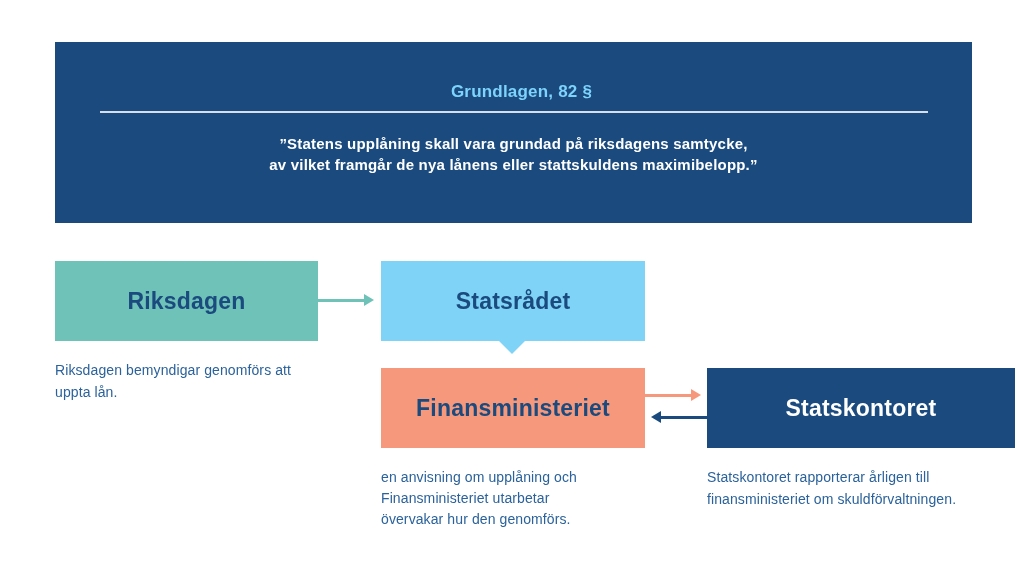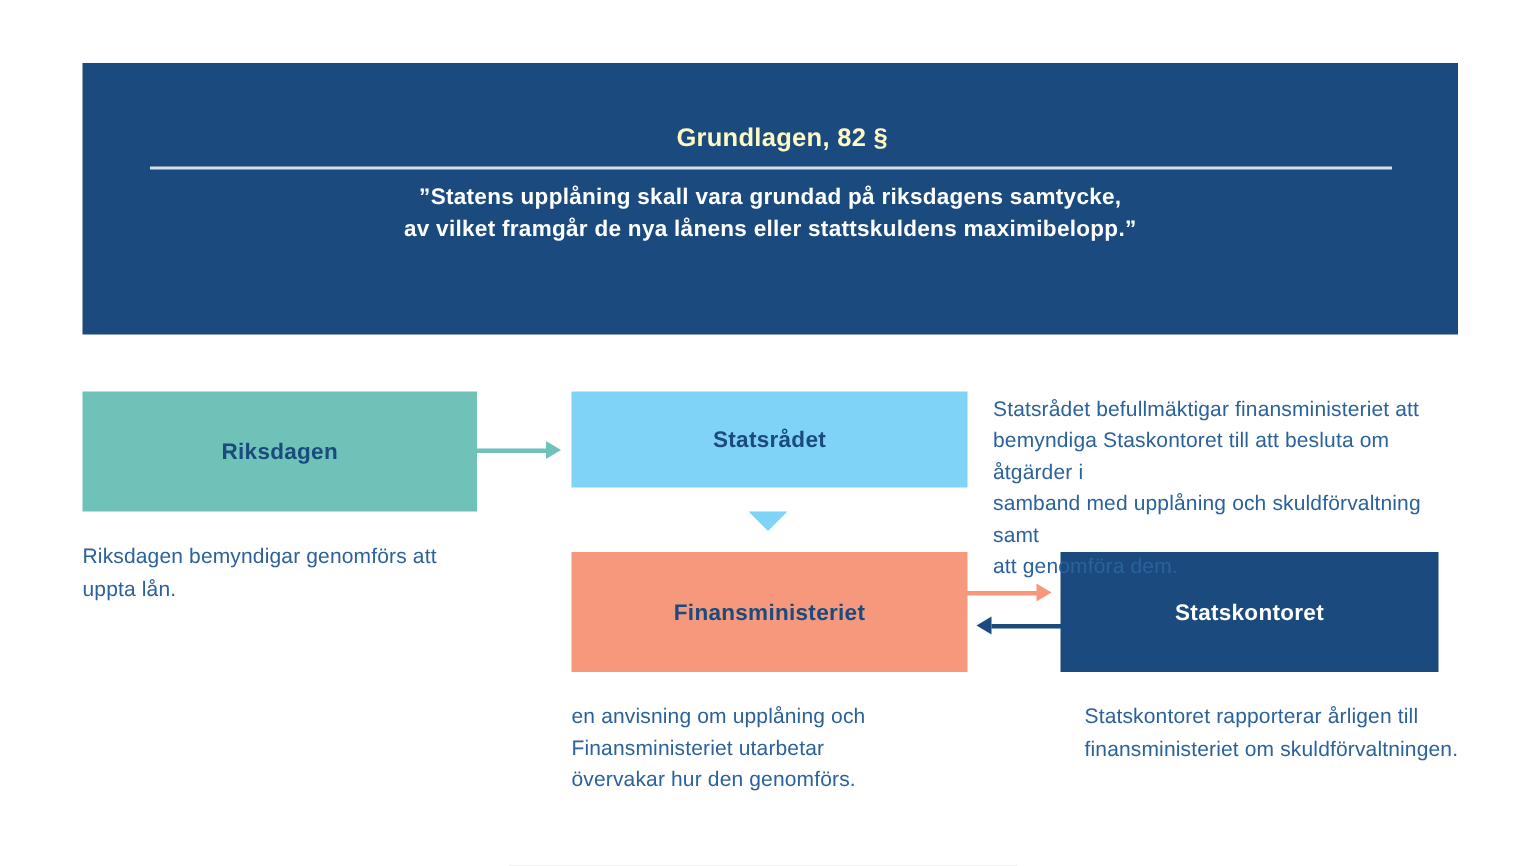--- a/index.html
+++ b/index.html
@@ -16,38 +16,38 @@
     position:relative;width:1024px;height:577px;background:var(--background);
     font-family:"Liberation Sans", sans-serif;overflow:hidden;
   }
   
   .banner{
     position:absolute;left:55px;top:42px;width:917px;height:181px;
     background:var(--navy);display:flex;flex-direction:column;align-items:center;
     box-sizing:border-box;padding-top:40px;
   }
   .banner-title{
-    color:#fef9c3;font-size:17px;font-weight:bold;line-height:20px;letter-spacing:.2px;margin-left:16px;
+    color:#7dd3fc;font-size:17px;font-weight:bold;line-height:20px;letter-spacing:.2px;margin-left:16px;
   }
   .banner-divider{
     width:828px;height:2px;background:var(--banner_divider);margin-top:9px;border:0;
   }
   .banner-quote{
-    margin-top:8px;text-align:center;color:#fff;font-size:15px;font-weight:bold;
+    margin-top:20px;text-align:center;color:#fff;font-size:15px;font-weight:bold;
     line-height:21px;letter-spacing:.2px;
   }
   
   .node{
     position:absolute;display:flex;align-items:center;justify-content:center;
-    font-weight:bold;font-size:15px;letter-spacing:.2px;
+    font-weight:bold;font-size:23px;letter-spacing:.2px;
   }
   .node-riksdagen{left:55px;top:261px;width:263px;height:80px;background:var(--teal);color:var(--navy);}
-  .node-statsradet{left:381px;top:261px;width:264px;height:64px;background:var(--light_blue);color:var(--navy);}
+  .node-statsradet{left:381px;top:261px;width:264px;height:80px;background:var(--light_blue);color:var(--navy);}
   .node-finansministeriet{left:381px;top:368px;width:264px;height:80px;background:var(--salmon);color:var(--navy);}
-  .node-statskontoret{left:707px;top:368px;width:252px;height:80px;background:var(--navy);color:#fff;}
+  .node-statskontoret{left:707px;top:368px;width:308px;height:80px;background:var(--navy);color:#fff;}
   .bubble-tail{
     position:absolute;left:499px;top:341px;width:0;height:0;
     border-left:13px solid transparent;border-right:13px solid transparent;
     border-top:13px solid var(--light_blue);
   }
   
   .arrow-line{position:absolute;height:3px;}
   .arrow-head{position:absolute;width:0;height:0;}
   .a1-line{left:318px;top:299px;width:47px;background:var(--teal);}
   .a1-head{left:364px;top:294px;border-top:6.5px solid transparent;border-bottom:6.5px solid transparent;border-left:10px solid var(--teal);}
@@ -55,21 +55,21 @@
   .a2-head{left:691px;top:389px;border-top:6.5px solid transparent;border-bottom:6.5px solid transparent;border-left:10px solid var(--salmon);}
   .a3-line{left:661px;top:416px;width:47px;background:var(--navy);}
   .a3-head{left:651px;top:411px;border-top:6.5px solid transparent;border-bottom:6.5px solid transparent;border-right:10px solid var(--navy);}
   
   .note{
     position:absolute;color:var(--body_text);font-size:14px;line-height:21px;letter-spacing:.1px;
   }
   .note-riksdagen{left:55px;top:359px;width:300px;line-height:22px;}
   .note-statsradet{left:662px;top:262px;width:316px;}
   .note-finansministeriet{left:381px;top:467px;width:290px;}
-  .note-statskontoret{left:723px;top:466px;width:300px;line-height:22px;}
+  .note-statskontoret{left:707px;top:466px;width:300px;line-height:22px;}
 </style>
 </head>
 <body>
 
 <div id="canvas">
 
   <div class="banner">
     <div class="banner-title">Grundlagen, 82 §</div>
     <div class="banner-divider"></div>
     <div class="banner-quote">
@@ -102,26 +102,20 @@
   <div class="arrow-head a2-head"></div>
 
   <div class="arrow-line a3-line"></div>
   <div class="arrow-head a3-head"></div>
 
   <div class="note note-riksdagen">
     <div>Riksdagen bemyndigar genomförs att</div>
     <div>uppta lån.</div>
   </div>
 
-  <div class="note note-statsradet">
-    <div>Statsrådet befullmäktigar finansministeriet att</div>
-    <div>bemyndiga Staskontoret till att besluta om åtgärder i</div>
-    <div>samband med upplåning och skuldförvaltning samt</div>
-    <div>att genomföra dem.</div>
-  </div>
 
   <div class="note note-finansministeriet">
     <div>en anvisning om upplåning och</div>
     <div>Finansministeriet utarbetar</div>
     <div>övervakar hur den genomförs.</div>
   </div>
 
   <div class="note note-statskontoret">
     <div>Statskontoret rapporterar årligen till</div>
     <div>finansministeriet om skuldförvaltningen.</div>

